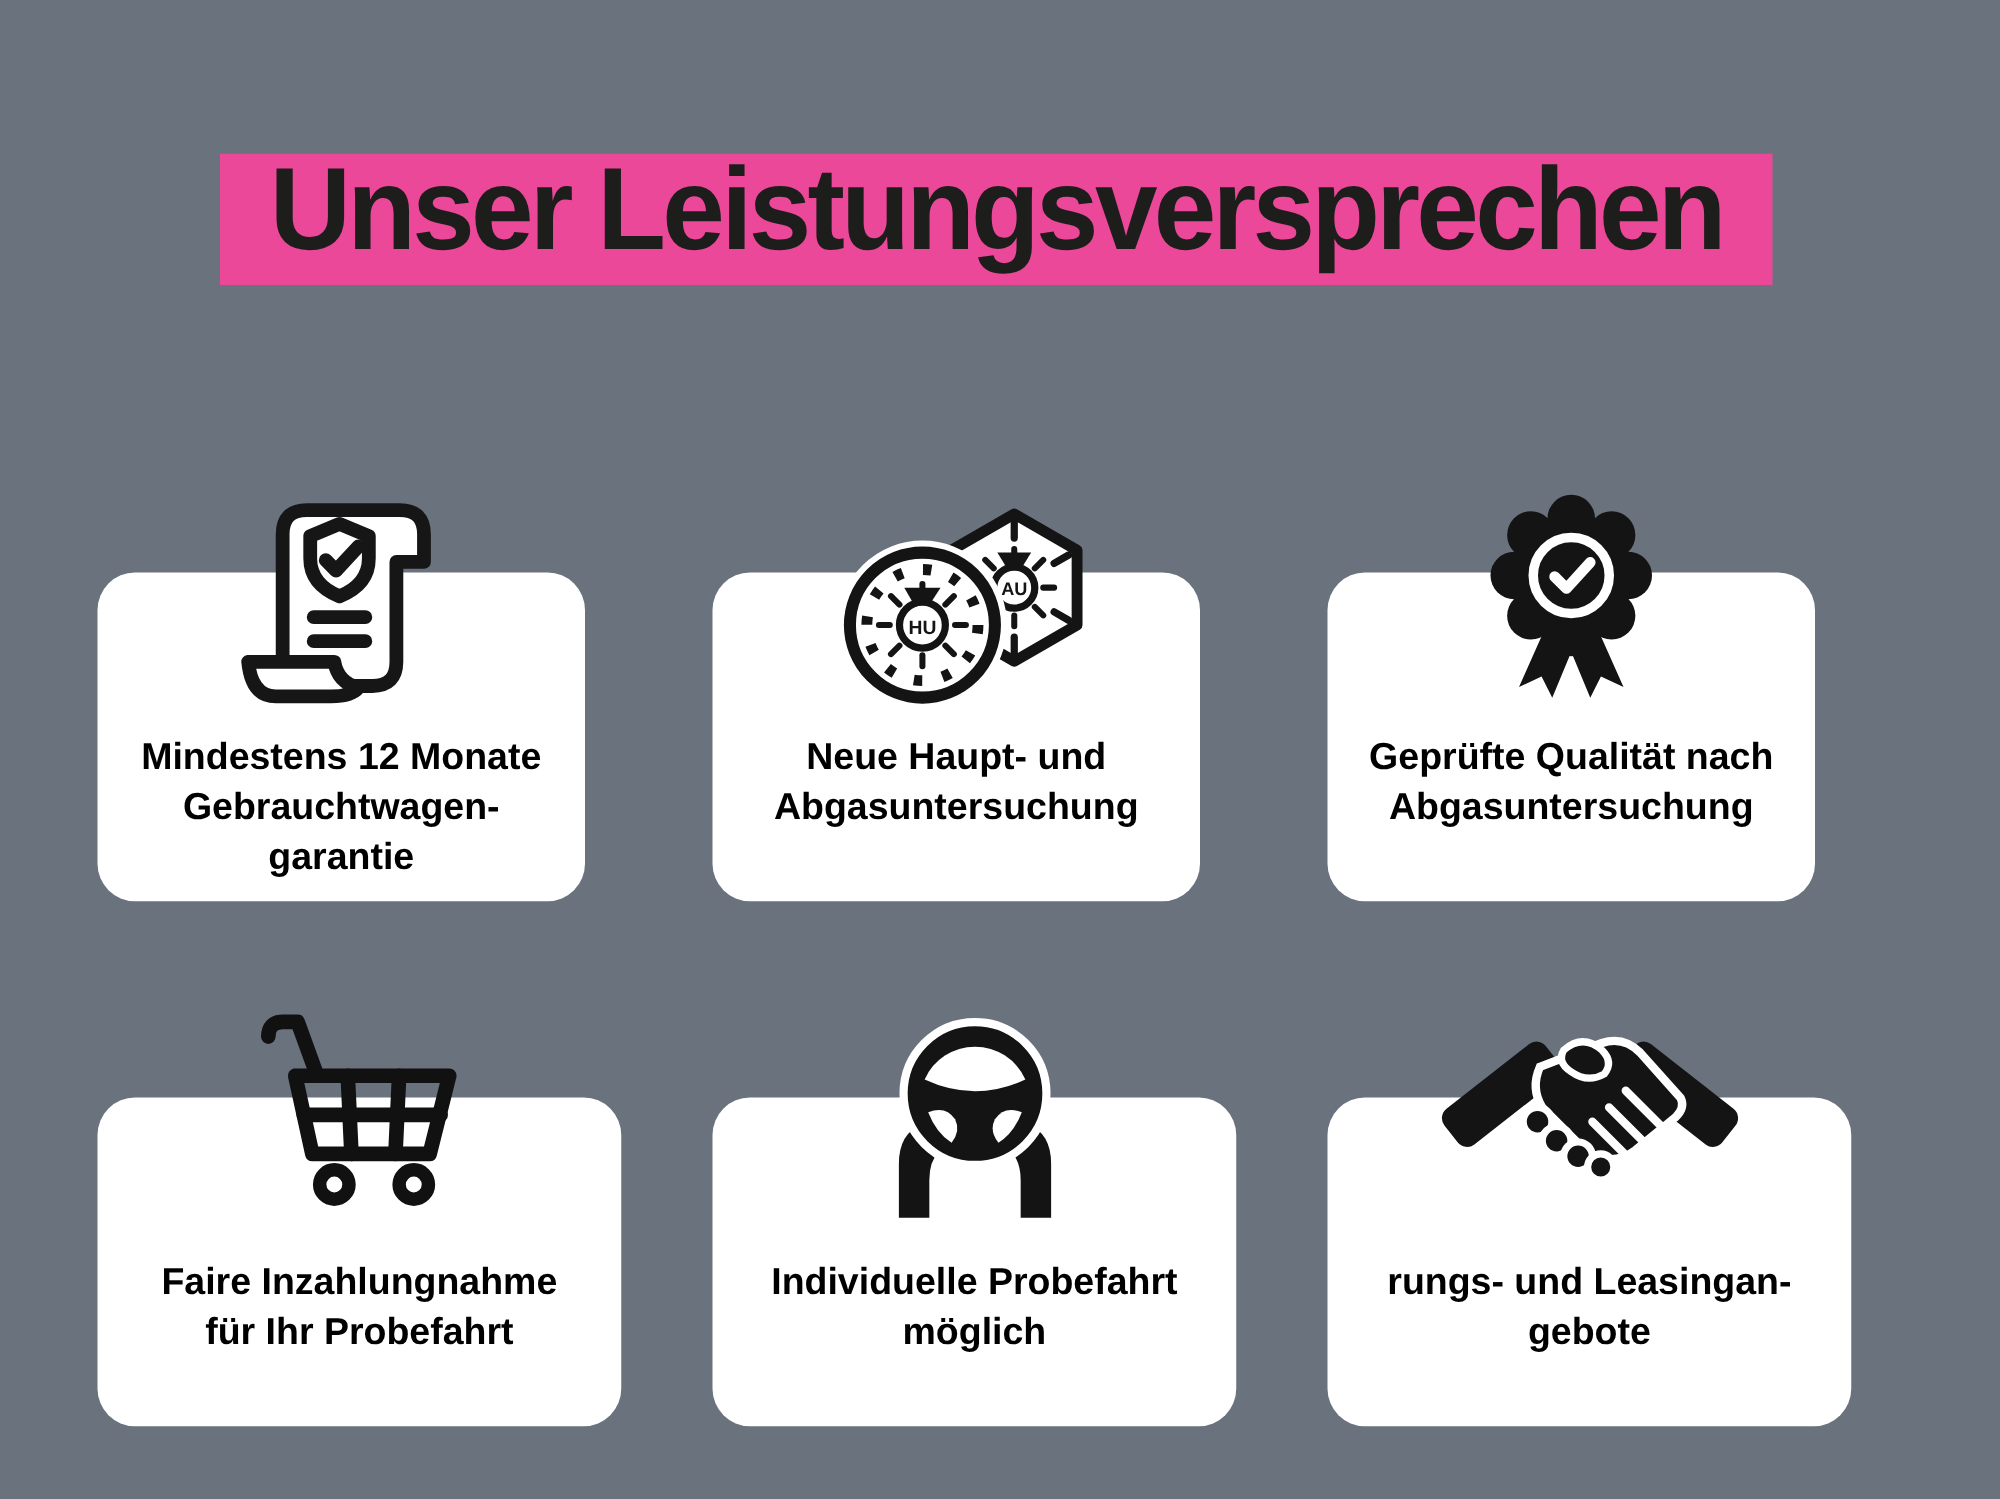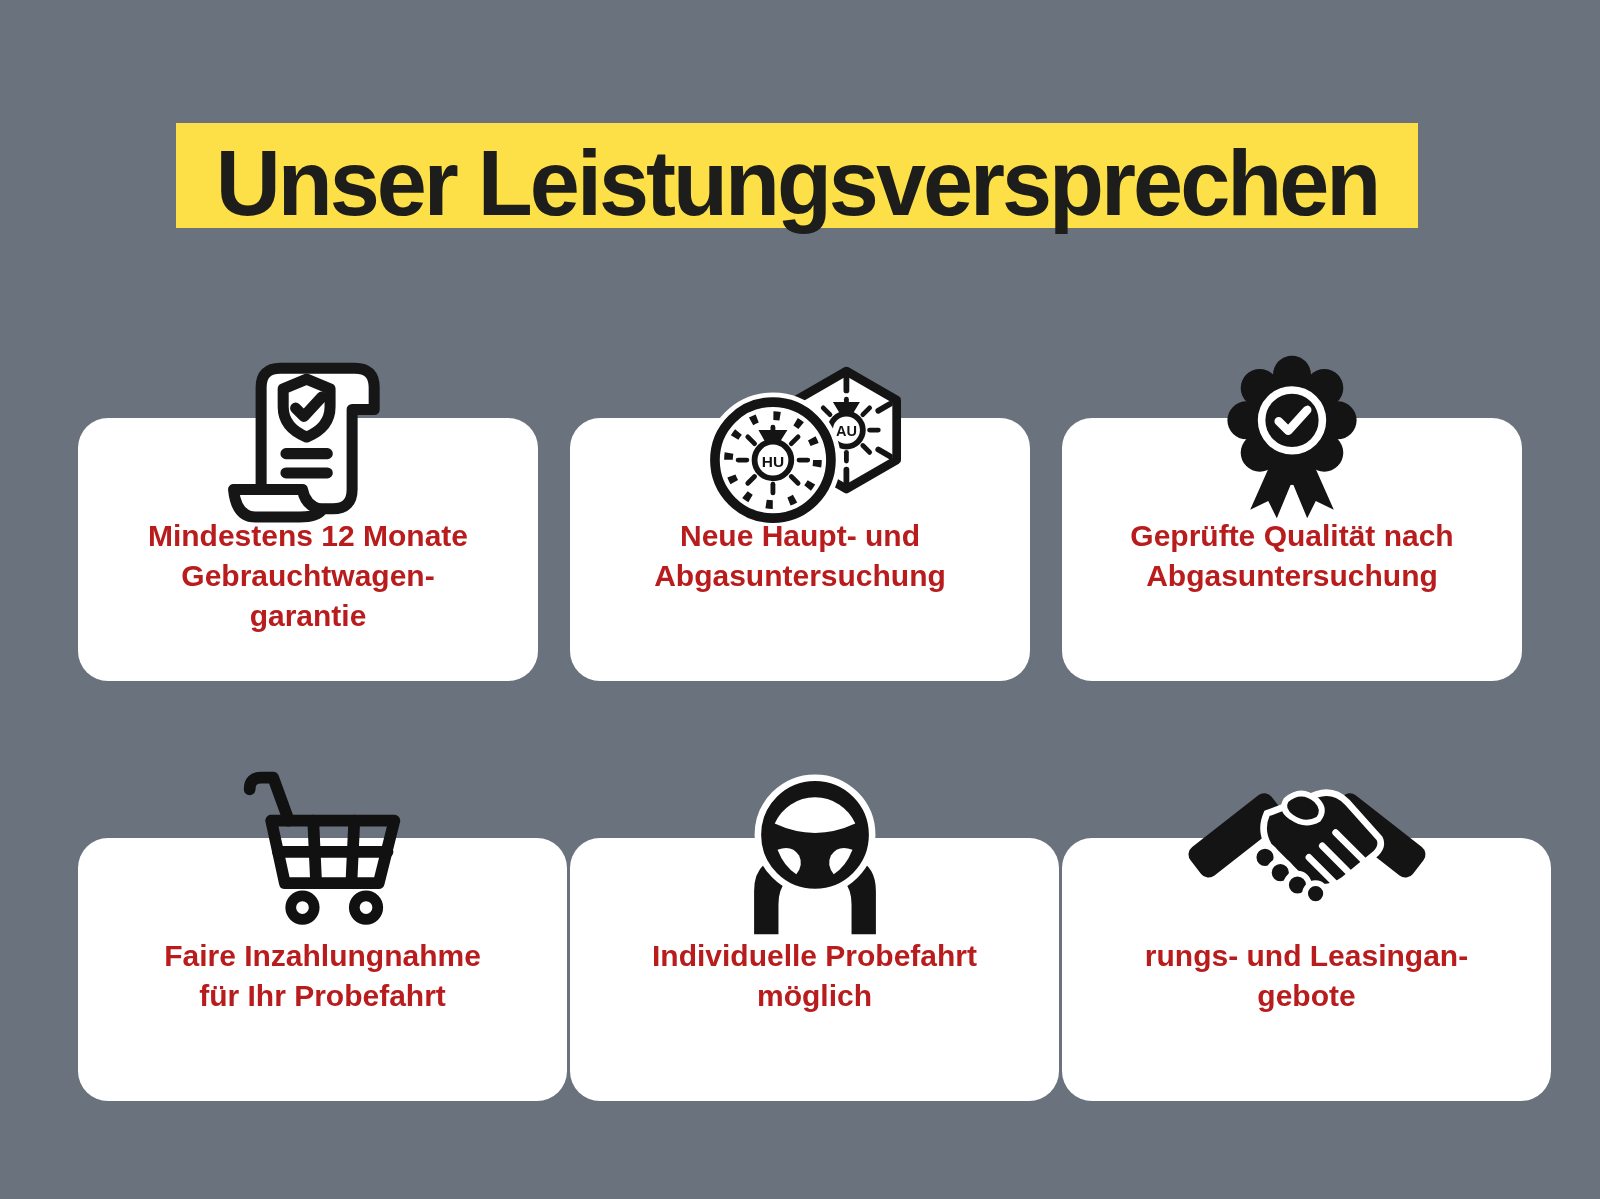--- a/index.html
+++ b/index.html
@@ -5,45 +5,45 @@
   html,body { margin:0; padding:0; }
   body {
     width:1600px; height:1199px;
     background:#6A727D;
     font-family:"Liberation Sans", sans-serif;
     position:relative; overflow:hidden;
   }
   .title-band {
     position:absolute; left:176px; top:123px;
     width:1242px; height:105px;
-    background:#fde047;
-    display:flex; align-items:flex-end; justify-content:center;
+    background:#ec4899;
+    display:flex; align-items:flex-start; justify-content:center;
   }
   .page-title {
     font-size:90px; font-weight:bold; color:#1D1D1B;
     letter-spacing:-3px; white-space:nowrap; line-height:1;
     transform:scaleY(1.04);
   }
   .card {
-    position:absolute; width:460px; height:263px;
-    background:#FFFFFF; border-radius:30px;
+    position:absolute; width:390px; height:263px;
+    background:#FFFFFF; border-radius:30px;margin-top:40px;
   }
   .card--r1 { top:418px; }
   .card--r2 { top:838px;padding-left:29px; }
   .card--c1 { left:78px; }
   .card--c2 { left:570px; }
   .card--c3 { left:1062px;text-decoration:underline; }
   .icon-wrap {
     position:absolute; left:50%; transform:translateX(-50%);
   }
   .icon-wrap--r1 { top:-72px; }
   .icon-wrap--r2 { top:-80px; }
   .label {
-    position:absolute; top:98px; left:10px; right:10px;
-    text-align:center; color:#b91c1c;
+    position:absolute; top:128px; left:10px; right:10px;
+    text-align:center; color:#000000;
     font-size:30px; font-weight:bold; line-height:40px;
   }
   .label div { white-space:nowrap; }
 </style>
 </head>
 <body>
 
 <div class="title-band">
   <div class="page-title">Unser Leistungsversprechen</div>
 </div>

